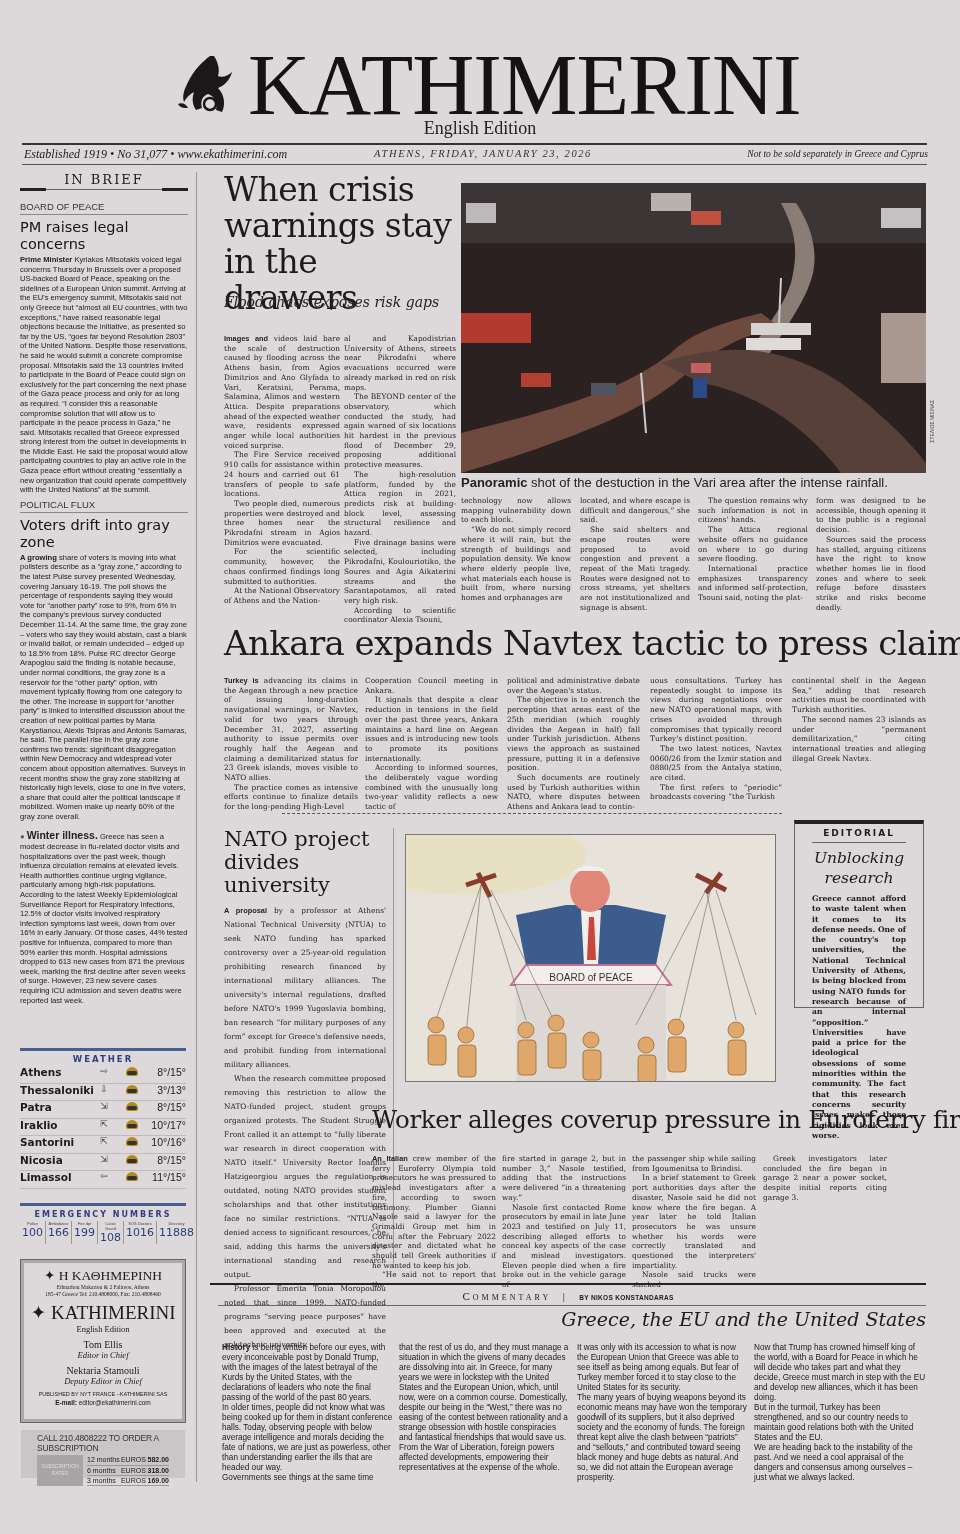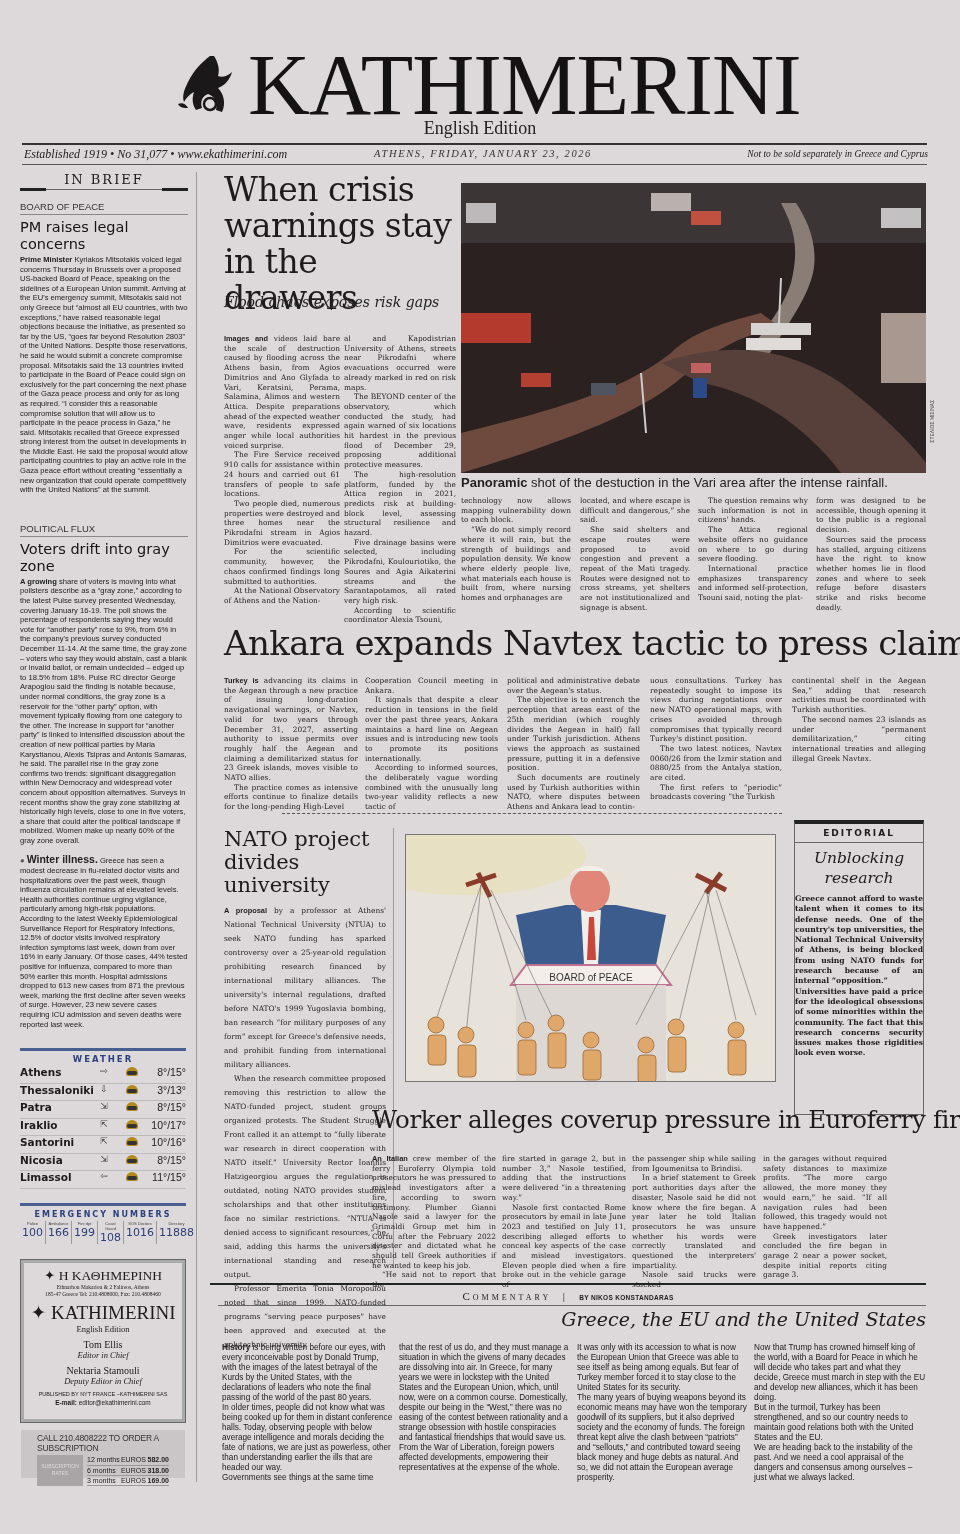--- a/index.html
+++ b/index.html
@@ -73,21 +73,21 @@
 #photo-cap{left:461px;top:475px;font-family:"Liberation Sans",sans-serif;font-size:13px;color:#222}
 #photo-credit{left:929px;top:400px;font-size:5px;writing-mode:vertical-rl;transform:rotate(180deg);color:#444;font-family:"Liberation Sans",sans-serif}
 
 #navtex-title{left:224px;top:623px;font-family:"DejaVu Serif",serif;font-size:34px;line-height:40px;letter-spacing:-.6px;white-space:nowrap}
 .dash{position:absolute;height:0;border-top:1px dashed #555}
 
 #nato-title{left:224px;top:828px;width:150px;font-family:"DejaVu Serif",serif;font-size:21px;line-height:23px}
 
 #cartoon{left:405px;top:834px;width:371px;height:248px;border:1px solid #777;background:#e9e4dd;overflow:hidden}
 
-#editorial{left:794px;top:820px;width:130px;height:295px;border:1px solid #666;border-top:4px solid #222;padding:4px 0}
+#editorial{left:794px;top:820px;width:130px;height:188px;border:1px solid #666;border-top:4px solid #222;padding:4px 17px}
 #editorial .h{text-align:center;font-family:"DejaVu Sans",sans-serif;font-weight:bold;font-size:9px;letter-spacing:2px;border-bottom:1px solid #666;padding-bottom:4px}
 #editorial .t{text-align:center;font-family:"DejaVu Serif",serif;font-style:italic;font-size:15.5px;line-height:20px;margin:5px 0 6px}
 #editorial .b{font-family:"DejaVu Serif",serif;font-weight:bold;font-size:7.6px;line-height:10.3px;text-align:justify}
 
 #ferry-title{left:372px;top:1105px;font-family:"DejaVu Serif",serif;font-size:24.5px;line-height:30px;letter-spacing:-.4px;white-space:nowrap}
 
 #comm-rule{left:210px;top:1283px;width:716px;height:2px;background:#222}
 #comm-kicker{left:210px;width:716px;top:1290px;text-align:center;font-family:"Liberation Serif",serif;font-size:11px;letter-spacing:3px}
 #comm-kicker .by{font-family:"Liberation Sans",sans-serif;font-weight:bold;font-size:6.5px;letter-spacing:.3px}
 #comm-rule2{left:218px;top:1305px;width:708px;height:1px;background:#666}
@@ -115,21 +115,21 @@
 <div class="vrule" style="left:196px;top:172px;height:1310px"></div>
 <div class="vrule" style="left:393px;top:828px;height:440px"></div>
 
 <div class="abs" id="left-col">
   <div class="brief-head"><span class="line"></span><span>IN BRIEF</span></div>
 
   <div class="kicker">BOARD OF PEACE</div>
   <div class="brief-title">PM raises legal concerns</div>
   <div class="btext"><b>Prime Minister</b><span> Kyriakos Mitsotakis voiced legal concerns Thursday in Brussels over a proposed US-backed Board of Peace, speaking on the sidelines of a European Union summit. Arriving at the EU's emergency summit, Mitsotakis said not only Greece but “almost all EU countries, with two exceptions,” have raised reasonable legal objections because the initiative, as presented so far by the US, “goes far beyond Resolution 2803” of the United Nations. Despite those reservations, he said he would submit a concrete compromise proposal. Mitsotakis said the 13 countries invited to participate in the Board of Peace could sign on exclusively for the part concerning the next phase of the Gaza peace process and only for as long as required. “I consider this a reasonable compromise solution that will allow us to participate in the peace process in Gaza,” he said. Mitsotakis recalled that Greece expressed strong interest from the outset in developments in the Middle East. He said the proposal would allow participating countries to play an active role in the Gaza peace effort without creating “essentially a new organization that could operate competitively with the United Nations” at the summit.</span></div>
 
-  <div class="kicker" style="margin-top:24px">POLITICAL FLUX</div>
+  <div class="kicker" style="margin-top:0">POLITICAL FLUX</div>
   <div class="brief-title">Voters drift into gray zone</div>
   <div class="btext"><b>A growing</b><span> share of voters is moving into what pollsters describe as a “gray zone,” according to the latest Pulse survey presented Wednesday, covering January 16-19. The poll shows the percentage of respondents saying they would vote for “another party” rose to 9%, from 6% in the company's previous survey conducted December 11-14. At the same time, the gray zone – voters who say they would abstain, cast a blank or invalid ballot, or remain undecided – edged up to 18.5% from 18%. Pulse RC director George Arapoglou said the finding is notable because, under normal conditions, the gray zone is a reservoir for the “other party” option, with movement typically flowing from one category to the other. The increase in support for “another party” is linked to intensified discussion about the creation of new political parties by Maria Karystianou, Alexis Tsipras and Antonis Samaras, he said. The parallel rise in the gray zone confirms two trends: significant disaggregation within New Democracy and widespread voter concern about opposition alternatives. Surveys in recent months show the gray zone stabilizing at historically high levels, close to one in five voters, a share that could alter the political landscape if mobilized. Women make up nearly 60% of the gray zone overall.</span></div>
 
   <div class="btext" style="margin-top:10px"><span style="color:#555">● </span><b style="font-size:10.5px">Winter illness.</b><span> Greece has seen a modest decrease in flu-related doctor visits and hospitalizations over the past week, though influenza circulation remains at elevated levels. Health authorities continue urging vigilance, particularly among high-risk populations. According to the latest Weekly Epidemiological Surveillance Report for Respiratory Infections, 12.5% of doctor visits involved respiratory infection symptoms last week, down from over 16% in early January. Of those cases, 44% tested positive for influenza, compared to more than 50% earlier this month. Hospital admissions dropped to 613 new cases from 871 the previous week, marking the first decline after seven weeks of surge. However, 23 new severe cases requiring ICU admission and seven deaths were reported last week.</span></div>
 </div>
 
 <div class="abs" id="weather">
   <div class="wbar"></div>
   <div class="wtitle">WEATHER</div>
   <div class="wrow">
@@ -408,21 +408,20 @@
 <div class="abs ser-text" style="left:502px;top:1154px;width:124px">
   <p class="first">fire started in garage 2, but in number 3,” Nasole testified, adding that the instructions were delivered “in a threatening way.”</p>
   <p>Nasole first contacted Rome prosecutors by email in late June 2023 and testified on July 11, describing alleged efforts to conceal key aspects of the case and mislead investigators. Eleven people died when a fire broke out in the vehicle garage of</p>
 </div>
 <div class="abs ser-text" style="left:632px;top:1154px;width:124px">
   <p class="first">the passenger ship while sailing from Igoumenitsa to Brindisi.</p>
   <p>In a brief statement to Greek port authorities days after the disaster, Nasole said he did not know where the fire began. A year later he told Italian prosecutors he was unsure whether his words were correctly translated and questioned the interpreters' impartiality.</p>
   <p>Nasole said trucks were stacked</p>
 </div>
 <div class="abs ser-text" style="left:763px;top:1154px;width:124px">
-  <p class="first">in the garages without required safety distances to maximize profits. “The more cargo allowed, the more money they would earn,” he said. “If all navigation rules had been followed, this tragedy would not have happened.”</p>
   <p>Greek investigators later concluded the fire began in garage 2 near a power socket, despite initial reports citing garage 3.</p>
 </div>
 
 <div class="abs" id="comm-rule"></div>
 <div class="abs" id="comm-kicker"><span style="font-variant:small-caps">Commentary</span> &nbsp;|&nbsp; <span class="by">BY NIKOS KONSTANDARAS</span></div>
 <div class="abs" id="comm-rule2"></div>
 <div class="abs" id="comm-title">Greece, the EU and the United States</div>
 
 <div class="abs comm-text" style="left:222px;top:1343px;width:172px">
   <p><b>History</b><span> is being written before our eyes, with every inconceivable post by Donald Trump, with the images of the latest betrayal of the Kurds by the United States, with the declarations of leaders who note the final passing of the world of the past 80 years.</span></p>

